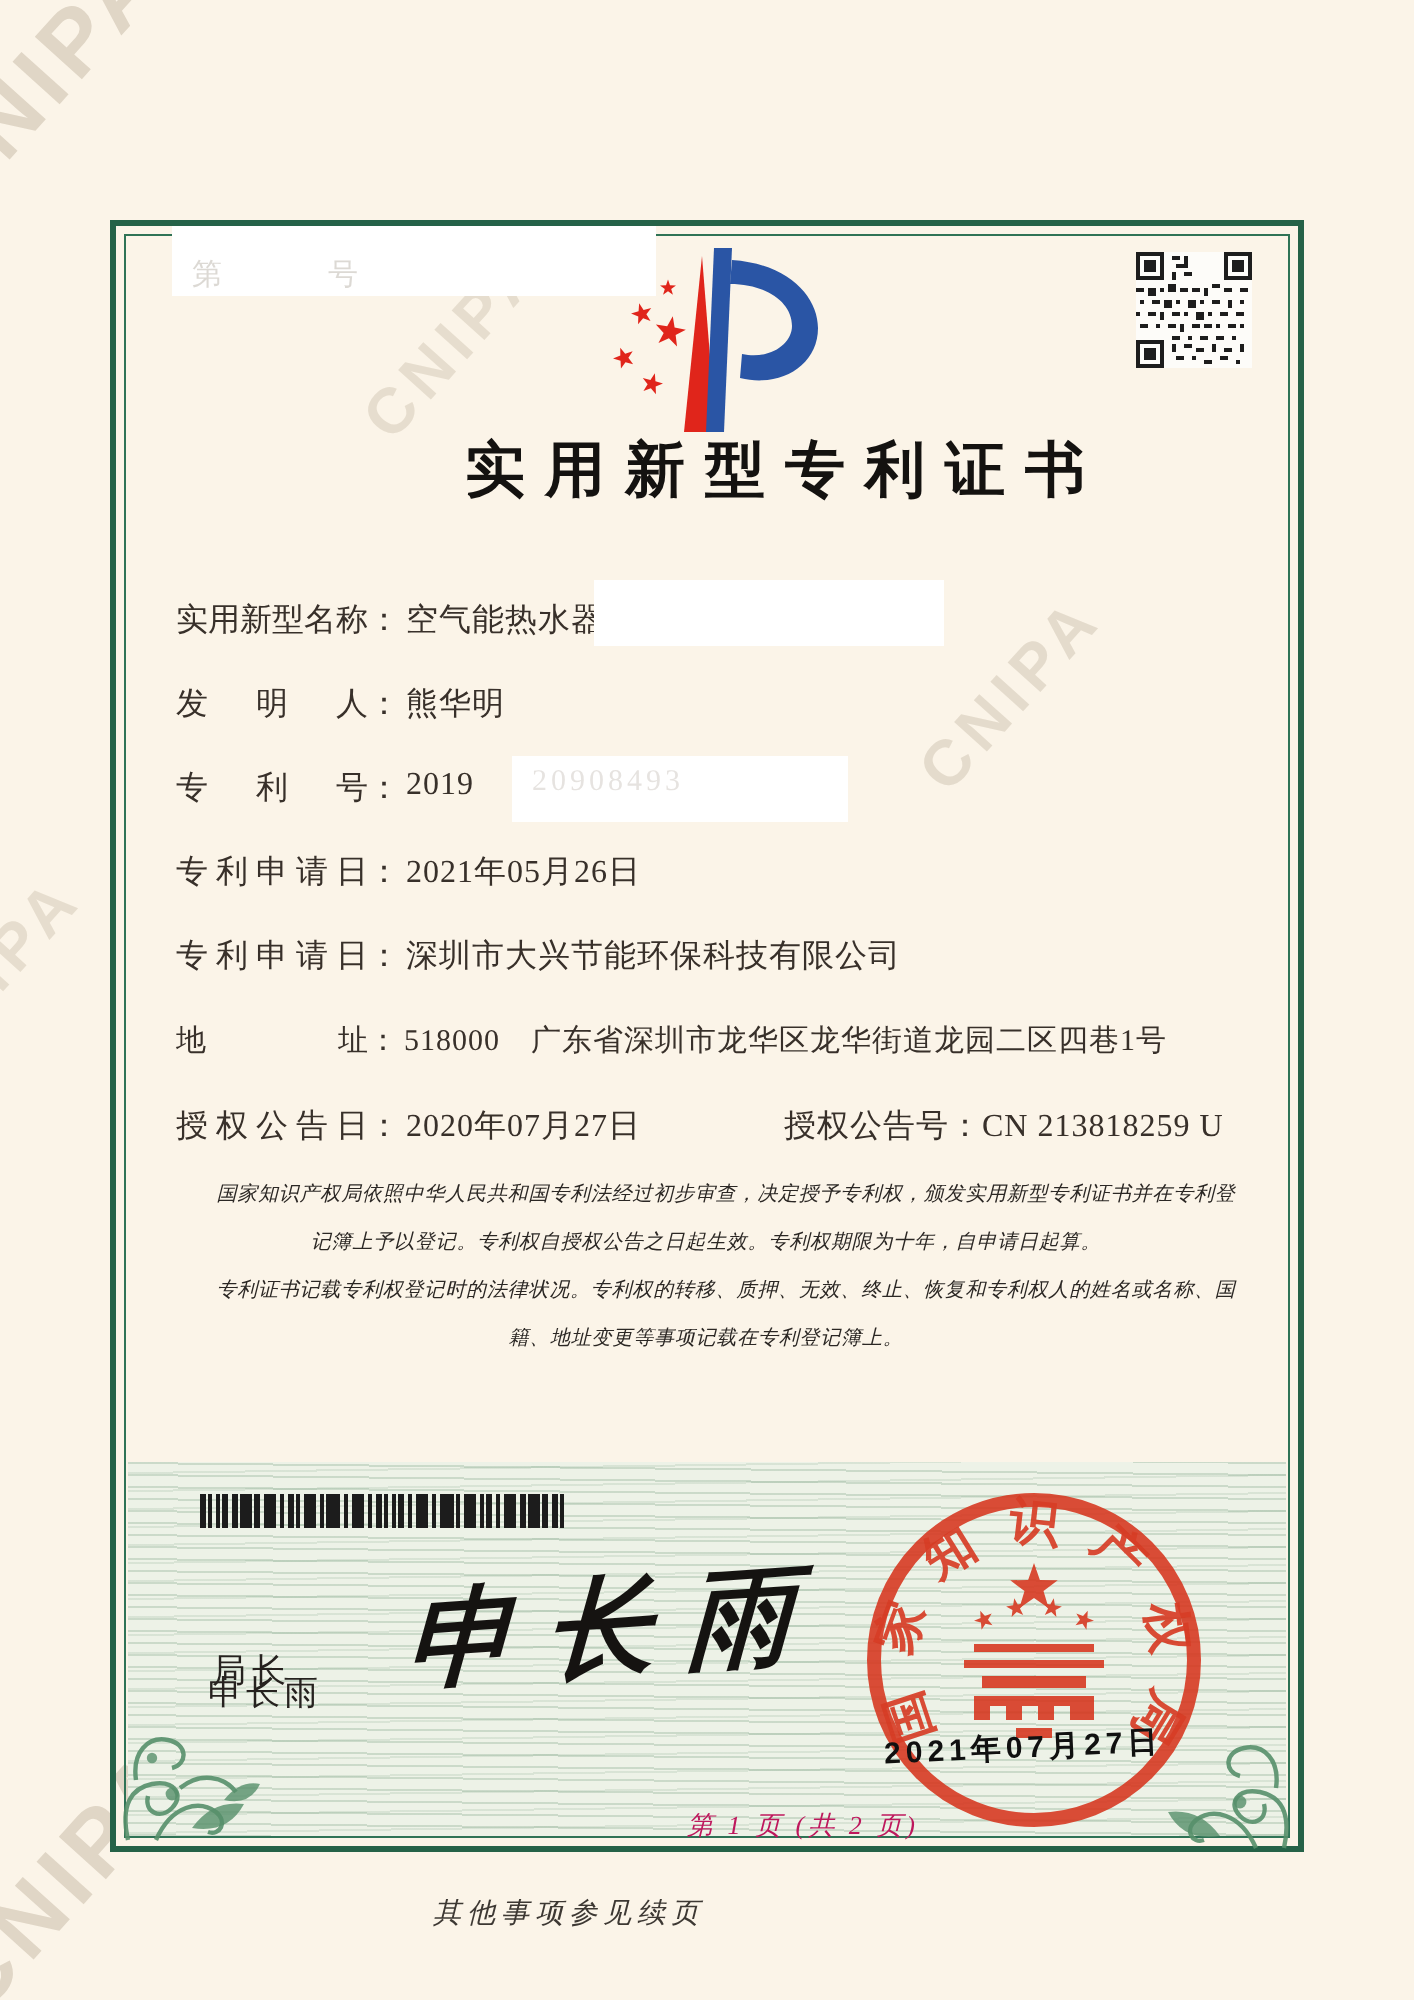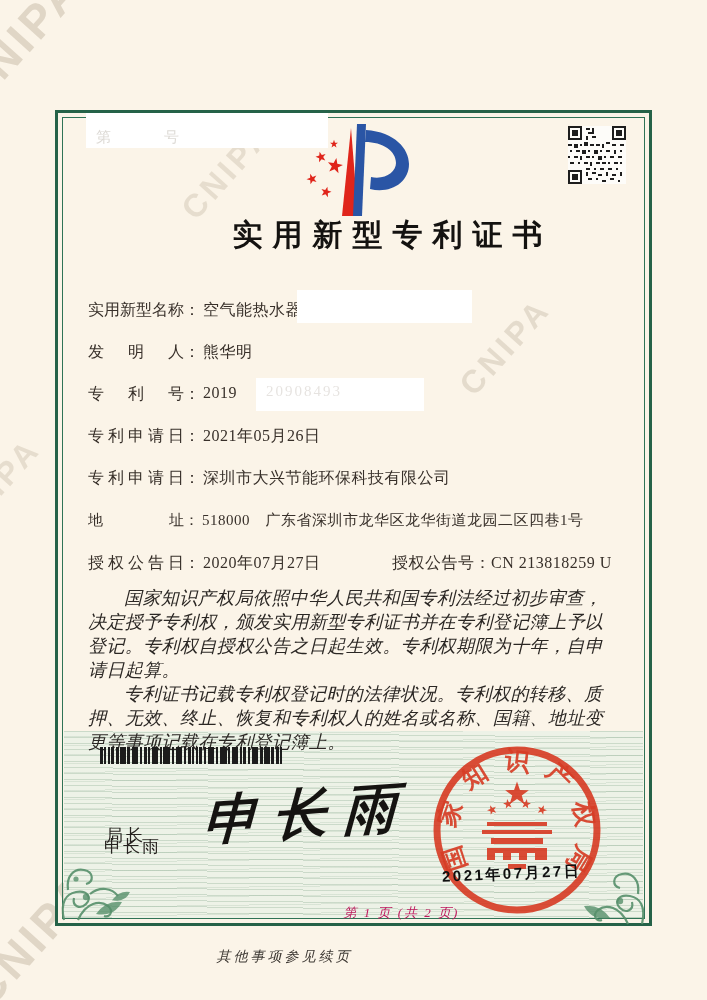--- a/index.html
+++ b/index.html
@@ -38,21 +38,21 @@
   
   .row{position:absolute;left:88px;width:532px;height:24px;z-index:3;font-size:16px;color:#38302a;}
   .flabel{display:inline-block;width:96px;text-align:justify;text-align-last:justify;vertical-align:top;}
   .fcolon{display:inline-block;vertical-align:top;}
   .fvalue{display:inline-block;margin-left:3px;vertical-align:top;letter-spacing:.5px;}
   .row5{font-size:15px;}
   .grant2{position:absolute;left:282px;top:0;letter-spacing:.5px;margin-left:22px;}
 
   
   .body-text{position:absolute;left:88px;top:586px;width:530px;z-index:3;
-      font-size:18px;line-height:24px;color:#2b2724;font-style:italic;letter-spacing:.4px;}
+      font-size:10px;line-height:24px;color:#2b2724;font-style:italic;letter-spacing:.4px;text-align:center;}
   .body-text p{margin:0;text-indent:2em;}
 
   
   .barcode{position:absolute;left:100px;top:747px;width:182px;height:17px;z-index:3;
       background-image:
         repeating-linear-gradient(90deg,#1c1c1c 0 2px, rgba(0,0,0,0) 2px 4px),
         repeating-linear-gradient(90deg,#1c1c1c 0 1px, rgba(0,0,0,0) 1px 9px),
         repeating-linear-gradient(90deg,#1c1c1c 0 3px, rgba(0,0,0,0) 3px 11px);}
   .sig-role{position:absolute;left:106px;top:804px;z-index:3;font-size:17px;letter-spacing:3px;
       color:#26221f;font-family:"Liberation Sans","DejaVu Sans",sans-serif;margin-top:20px;}

